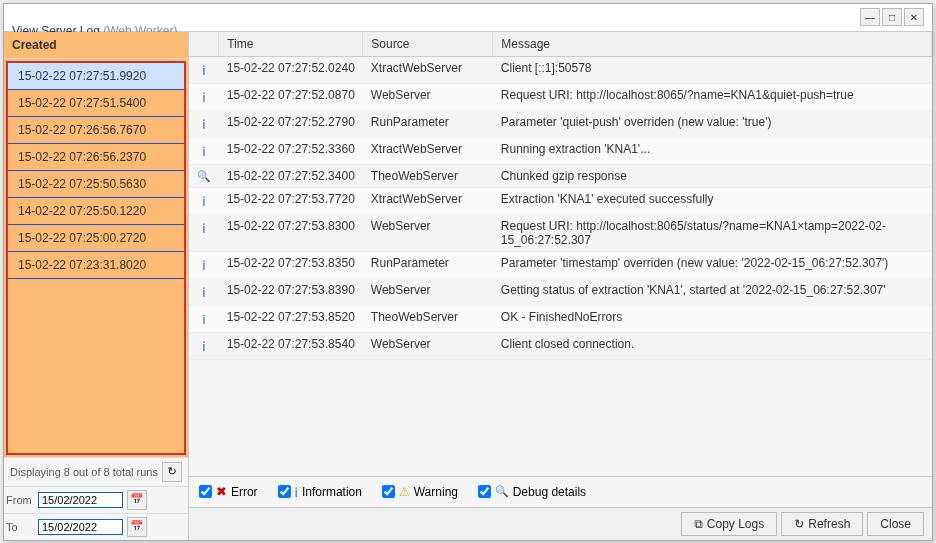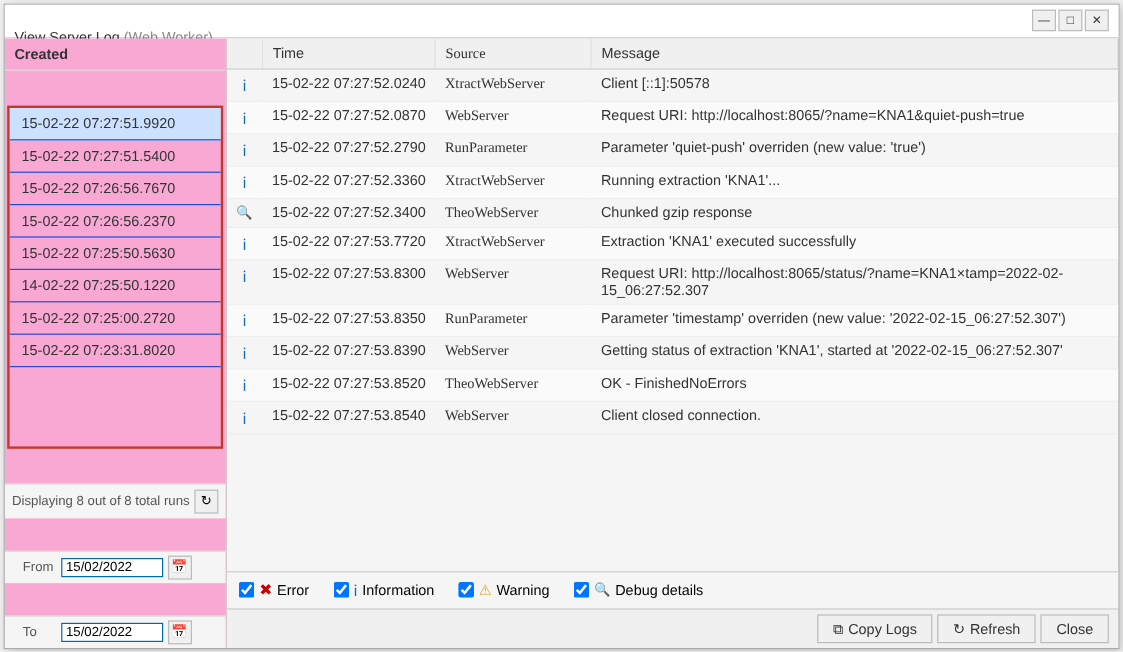--- a/index.html
+++ b/index.html
@@ -65,22 +65,21 @@
       flex: 1;
       overflow: hidden;
     }
 
     
     .left-panel {
       width: 185px;
       display: flex;
       flex-direction: column;
       border-right: 1px solid #ccc;
-      background: #f9a8d4;
-      gap: 27px;
+      background: #fdba74;
     }
     .left-panel-header {
       padding: 6px 8px;
       font-weight: bold;
       font-size: 12px;
       border-bottom: 1px solid #ddd;
       color: #333;
     }
     .runs-list {
       flex: 1;
@@ -115,21 +114,21 @@
       cursor: pointer;
       display: flex;
       align-items: center;
       justify-content: center;
       font-size: 11px;
     }
 
     .date-row {
       display: flex;
       align-items: center;
-      padding: 3px 15px;
+      padding: 3px 2px;
       gap: 4px;
       background: #f5f5f5;
       border-top: 1px solid #ddd;
     }
     .date-label {
       font-size: 11px;
       color: #555;
       width: 28px;
     }
     .date-input {
@@ -185,21 +184,21 @@
       vertical-align: top;
       color: #333;
     }
     .log-table tr:nth-child(even) { background: #fafafa; }
     .icon-cell {
       width: 22px;
       text-align: center;
       color: #555;
     }
     .col-time { width: 135px; white-space: nowrap; }
-    .col-source { width: 130px; font-family: Liberation Serif, serif; }
+    .col-source { width: 130px; }
     .col-message { }
 
     
     .filter-bar {
       display: flex;
       align-items: center;
       padding: 6px 10px;
       border-top: 1px solid #ccc;
       background: #f5f5f5;
       gap: 20px;

